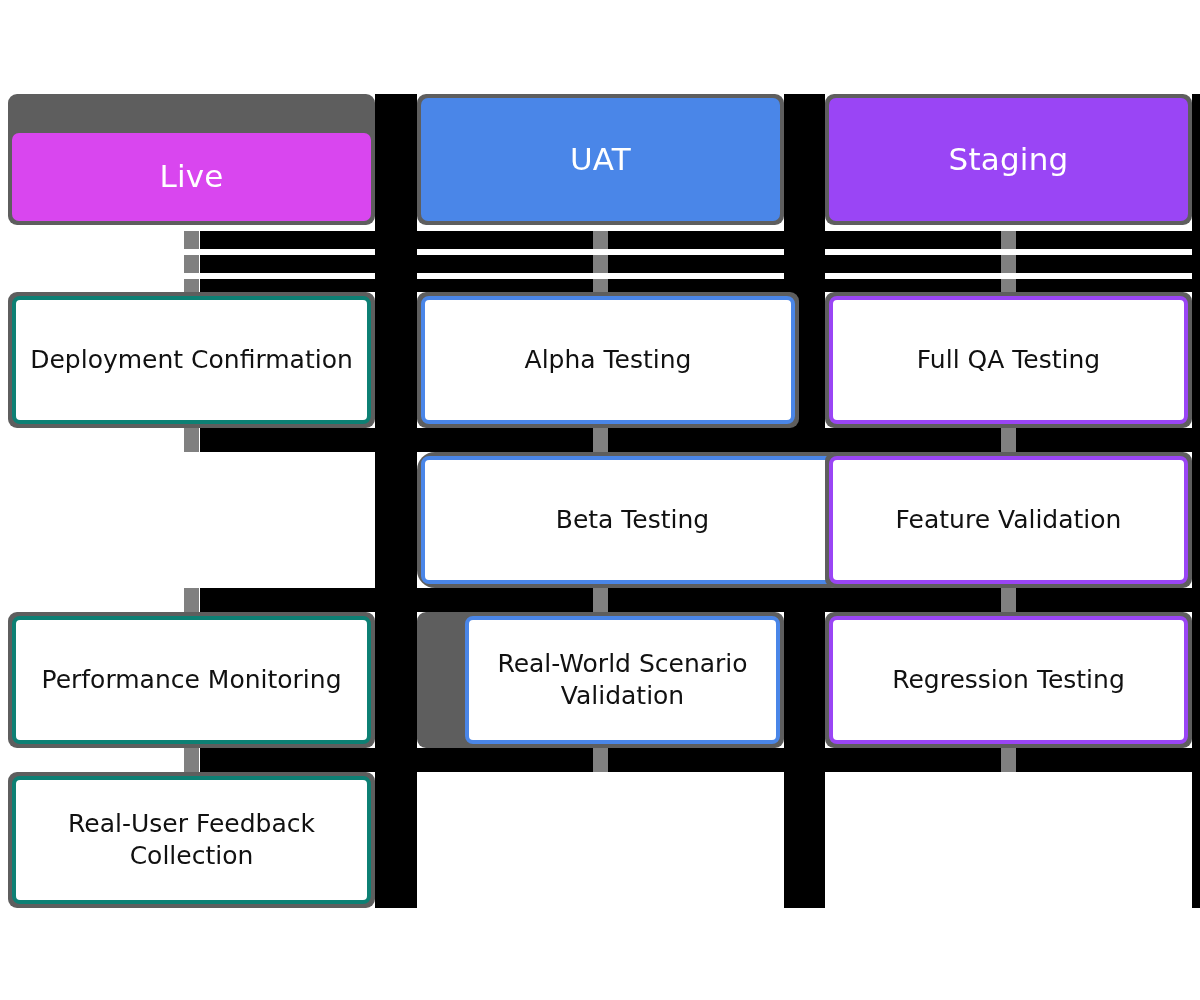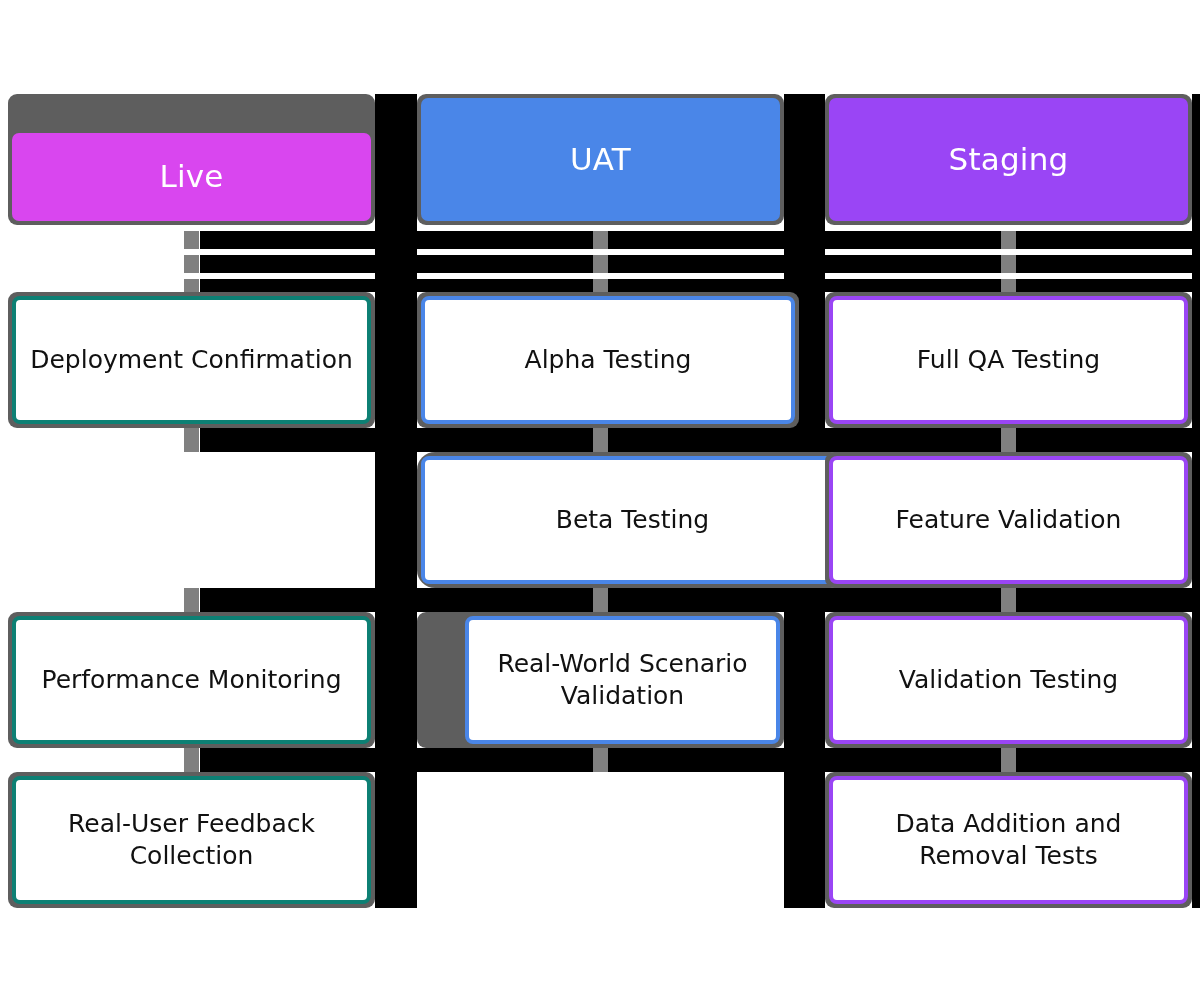--- a/index.html
+++ b/index.html
@@ -162,21 +162,16 @@
         <span class="card-label">Feature Validation</span>
       </div>
     </div>
     <div class="frame" style="left:825px;top:292px;width:367px;height:136px;">
       <div class="card-node" style="border-color: rgb(154, 69, 245);">
         <span class="card-label">Full QA Testing</span>
       </div>
     </div>
     <div class="frame" style="left:825px;top:612px;width:367px;height:136px;">
       <div class="card-node" style="border-color: rgb(154, 69, 245);">
-        <span class="card-label">Validation Testing</span>
-      </div>
-    </div>
-    <div class="frame" style="left:825px;top:772px;width:367px;height:136px;">
-      <div class="card-node" style="border-color: rgb(154, 69, 245);">
-        <span class="card-label">Data Addition and Removal Tests</span>
+        <span class="card-label">Regression Testing</span>
       </div>
     </div>
   </div>
 
 </body></html>

